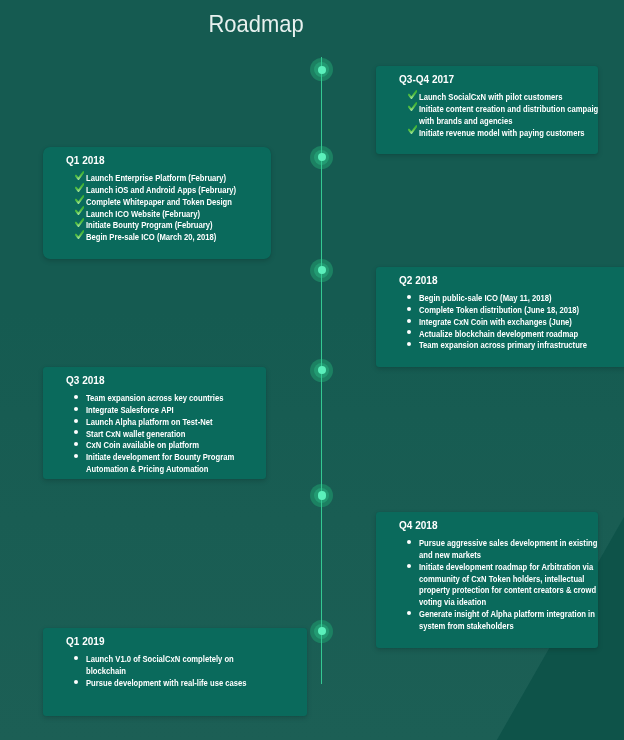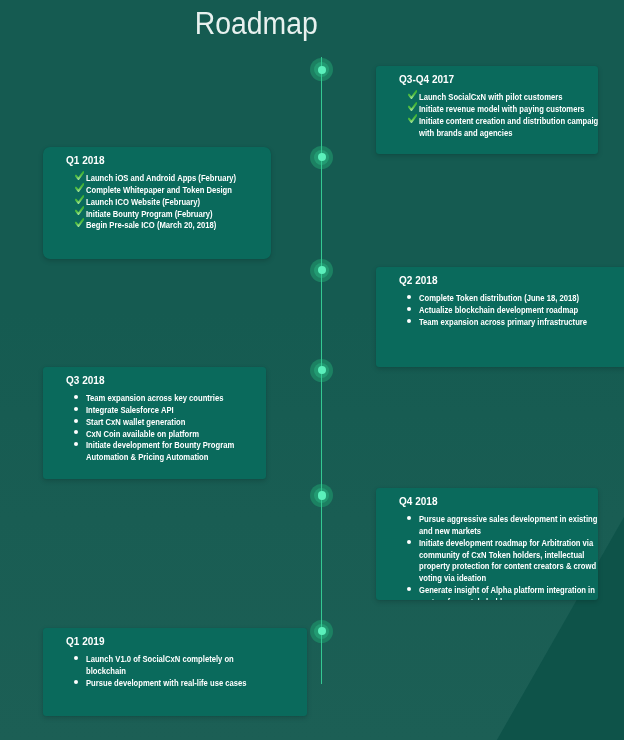--- a/index.html
+++ b/index.html
@@ -6,21 +6,21 @@
   body{width:624px;height:740px;overflow:hidden;background:#145a50;
        font-family:"Liberation Sans",sans-serif;-webkit-font-smoothing:antialiased;}
   .page{position:relative;width:624px;height:740px;overflow:hidden;
         background:linear-gradient(180deg,#155B51 0%,#155B51 42%,#195D53 70%,#1C5F55 100%);}
 
   
   .bg-diag{position:absolute;left:0;top:0;width:624px;height:740px;
            background:#0E5349;clip-path:polygon(624px 517px, 624px 740px, 496.9px 740px);}
 
   .title{position:absolute;left:0;top:9px;width:512px;text-align:center;
-         font-size:31px;line-height:30px;color:#e8f1ef;font-weight:400;}
+         font-size:24px;line-height:30px;color:#e8f1ef;font-weight:400;}
   .title span{display:inline-block;transform:scaleX(.915);}
 
   .axis{position:absolute;left:321px;top:57px;width:1px;height:627px;
         background:#34C992;}
 
   .dot{position:absolute;width:23px;height:23px;border-radius:50%;
        background:#1C8162;}
   .dot i{position:absolute;left:4px;top:4px;width:15px;height:15px;border-radius:50%;
          background:#239A72;display:block;}
   .core{position:absolute;width:8.2px;height:8.2px;border-radius:50%;
@@ -103,57 +103,72 @@
     <defs>
                     <linearGradient class="ckg" x1="0.25" y1="0" x2="0.6" y2="1" id="ckg0">
       <stop offset="0.05" stop-color="#29a32f"></stop>
                       <stop offset="0.62" stop-color="#5CC247"></stop>
                       <stop offset="1" stop-color="#a6e89a"></stop>
     </linearGradient>
                   </defs>
     <path d="M1.7 9.4 L6.8 15.7 L17.2 1.8" fill="none" stroke-width="4.2" stroke-linecap="round" stroke-linejoin="round" stroke="url(#ckg0)"></path>
   </svg>
               </span>
+    <span class="tx">Initiate content creation and distribution campaigns with brands and agencies</span>
+  </li>
+            <li>
+    <span class="mk">
+                <svg viewBox="0 0 19 18">
+    <defs>
+                    <linearGradient class="ckg" x1="0.25" y1="0" x2="0.6" y2="1" id="ckg0">
+      <stop offset="0.05" stop-color="#29a32f"></stop>
+                      <stop offset="0.62" stop-color="#5CC247"></stop>
+                      <stop offset="1" stop-color="#a6e89a"></stop>
+    </linearGradient>
+                  </defs>
+    <path d="M1.7 9.4 L6.8 15.7 L17.2 1.8" fill="none" stroke-width="4.2" stroke-linecap="round" stroke-linejoin="round" stroke="url(#ckg0)"></path>
+  </svg>
+              </span>
     <span class="tx">Initiate revenue model with paying customers</span>
   </li>
-            <li>
-    <span class="mk">
-                <svg viewBox="0 0 19 18">
-    <defs>
-                    <linearGradient class="ckg" x1="0.25" y1="0" x2="0.6" y2="1" id="ckg0">
-      <stop offset="0.05" stop-color="#29a32f"></stop>
-                      <stop offset="0.62" stop-color="#5CC247"></stop>
-                      <stop offset="1" stop-color="#a6e89a"></stop>
-    </linearGradient>
-                  </defs>
-    <path d="M1.7 9.4 L6.8 15.7 L17.2 1.8" fill="none" stroke-width="4.2" stroke-linecap="round" stroke-linejoin="round" stroke="url(#ckg0)"></path>
-  </svg>
-              </span>
-    <span class="tx">Initiate content creation and distribution campaigns with brands and agencies</span>
-  </li>
           </ul>
     </div>
   </div>
       <div class="card check" style="left: 43px; top: 147px; width: 228px; height: 111.5px; border-radius: 7px;">
     <div class="inner">
       <h3>Q1 2018</h3>
       <ul>
             <li>
     <span class="mk">
                 <svg viewBox="0 0 19 18">
     <defs>
                     <linearGradient class="ckg" x1="0.25" y1="0" x2="0.6" y2="1" id="ckg1">
       <stop offset="0.05" stop-color="#29a32f"></stop>
                       <stop offset="0.62" stop-color="#5CC247"></stop>
                       <stop offset="1" stop-color="#a6e89a"></stop>
     </linearGradient>
                   </defs>
     <path d="M1.7 9.4 L6.8 15.7 L17.2 1.8" fill="none" stroke-width="4.2" stroke-linecap="round" stroke-linejoin="round" stroke="url(#ckg1)"></path>
   </svg>
               </span>
+    <span class="tx">Launch Enterprise Platform (February)</span>
+  </li>
+            <li>
+    <span class="mk">
+                <svg viewBox="0 0 19 18">
+    <defs>
+                    <linearGradient class="ckg" x1="0.25" y1="0" x2="0.6" y2="1" id="ckg1">
+      <stop offset="0.05" stop-color="#29a32f"></stop>
+                      <stop offset="0.62" stop-color="#5CC247"></stop>
+                      <stop offset="1" stop-color="#a6e89a"></stop>
+    </linearGradient>
+                  </defs>
+    <path d="M1.7 9.4 L6.8 15.7 L17.2 1.8" fill="none" stroke-width="4.2" stroke-linecap="round" stroke-linejoin="round" stroke="url(#ckg1)"></path>
+  </svg>
+              </span>
     <span class="tx">Launch iOS and Android Apps (February)</span>
   </li>
             <li>
     <span class="mk">
                 <svg viewBox="0 0 19 18">
     <defs>
                     <linearGradient class="ckg" x1="0.25" y1="0" x2="0.6" y2="1" id="ckg1">
       <stop offset="0.05" stop-color="#29a32f"></stop>
                       <stop offset="0.62" stop-color="#5CC247"></stop>
                       <stop offset="1" stop-color="#a6e89a"></stop>
@@ -211,24 +226,32 @@
   </li>
           </ul>
     </div>
   </div>
       <div class="card bullet" style="left: 376px; top: 267px; width: 255px; height: 100px;">
     <div class="inner">
       <h3>Q2 2018</h3>
       <ul>
             <li>
     <span class="mk"></span>
+    <span class="tx">Begin public-sale ICO (May 11, 2018)</span>
+  </li>
+            <li>
+    <span class="mk"></span>
     <span class="tx">Complete Token distribution (June 18, 2018)</span>
   </li>
             <li>
     <span class="mk"></span>
+    <span class="tx">Integrate CxN Coin with exchanges (June)</span>
+  </li>
+            <li>
+    <span class="mk"></span>
     <span class="tx">Actualize blockchain development roadmap</span>
   </li>
             <li>
     <span class="mk"></span>
     <span class="tx">Team expansion across primary infrastructure</span>
   </li>
           </ul>
     </div>
   </div>
       <div class="card bullet" style="left: 43px; top: 367px; width: 223px; height: 112px;">
@@ -238,34 +261,38 @@
             <li>
     <span class="mk"></span>
     <span class="tx">Team expansion across key countries</span>
   </li>
             <li>
     <span class="mk"></span>
     <span class="tx">Integrate Salesforce API</span>
   </li>
             <li>
     <span class="mk"></span>
+    <span class="tx">Launch Alpha platform on Test-Net</span>
+  </li>
+            <li>
+    <span class="mk"></span>
     <span class="tx">Start CxN wallet generation</span>
   </li>
             <li>
     <span class="mk"></span>
     <span class="tx">CxN Coin available on platform</span>
   </li>
             <li>
     <span class="mk"></span>
     <span class="tx">Initiate development for Bounty Program Automation &amp; Pricing Automation</span>
   </li>
           </ul>
     </div>
   </div>
-      <div class="card bullet" style="left: 376px; top: 488px; width: 222px; height: 112px;">
+      <div class="card bullet" style="left: 376px; top: 512px; width: 222px; height: 136px;">
     <div class="inner">
       <h3>Q4 2018</h3>
       <ul>
             <li>
     <span class="mk"></span>
     <span class="tx">Pursue aggressive sales development in existing and new markets</span>
   </li>
             <li>
     <span class="mk"></span>
     <span class="tx">Initiate development roadmap for Arbitration via community of CxN Token holders, intellectual property protection for content creators &amp; crowd voting via ideation</span>

